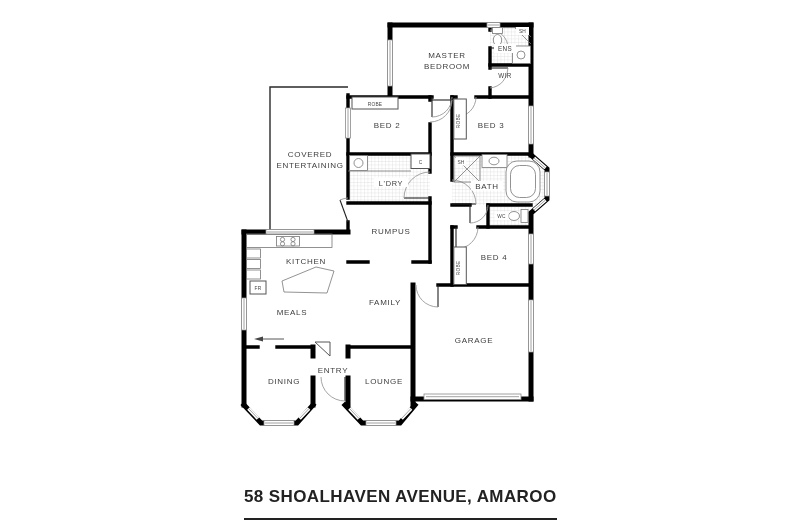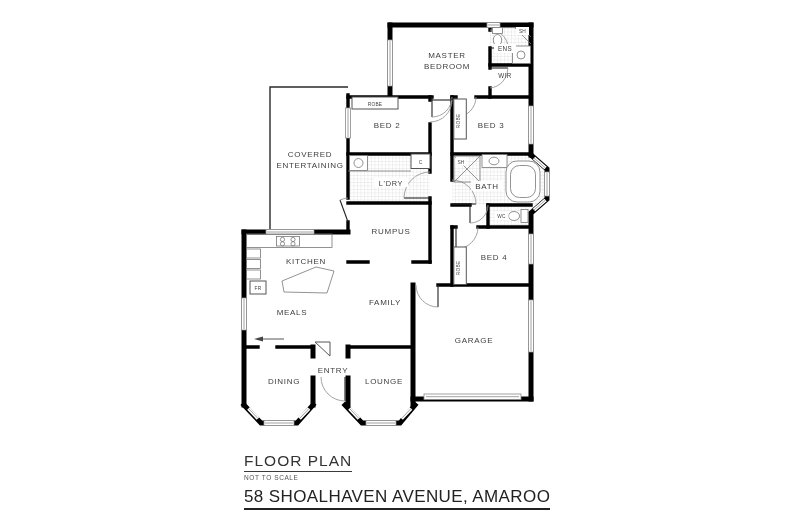--- a/index.html
+++ b/index.html
@@ -20,22 +20,22 @@
   .door{stroke:#9a9a9a;stroke-width:.9;fill:none;}
   .leaf{stroke:#222;stroke-width:1.1;fill:none;}
   .fix{stroke:#777;stroke-width:.8;fill:#fff;}
   .fixl{stroke:#777;stroke-width:.8;fill:none;}
   .chip{fill:#fff;}
   #title-block{position:absolute;left:244px;top:452px;}
   #fp-heading{display:inline-block;font-size:15.5px;color:#333;letter-spacing:1px;
               border-bottom:1.5px solid #3a3a3a;padding-bottom:1px;}
   #fp-note{font-size:6.5px;color:#555;letter-spacing:.6px;margin-top:2px;}
   #fp-address{position:absolute;left:244px;top:487px;}
-  #fp-address span{display:inline-block;font-size:17px;font-weight:400;color:#222;
-              letter-spacing:.4px;border-bottom:2px solid #222;padding-bottom:1px;}
+  #fp-address span{display:inline-block;font-size:17px;font-weight:700;color:#222;
+              letter-spacing:.4px;border-bottom:2px solid #222;padding-bottom:11px;}
 </style>
 </head>
 <body>
 
 <div id="page">
 <svg width="790" height="527" viewBox="0 0 790 527">
   <defs>
     <pattern id="tiles" width="3.5" height="3.5" patternUnits="userSpaceOnUse">
       <path d="M0 0H3.5M0 0V3.5" stroke="#cfcfcf" stroke-width="0.55" fill="none"></path>
     </pattern>
@@ -256,20 +256,16 @@
     <text class="lbl-sm" x="258" y="290">FR</text>
     <text class="lbl" x="292" y="315">MEALS</text>
     <text class="lbl" x="385" y="305">FAMILY</text>
     <text class="lbl" x="474" y="343">GARAGE</text>
     <text class="lbl" x="284" y="384">DINING</text>
     <text class="lbl" x="333" y="373">ENTRY</text>
     <text class="lbl" x="384" y="384">LOUNGE</text>
   </g>
 </svg>
 
-<div id="title-block">
-  <div id="fp-heading">FLOOR PLAN</div>
-  <div id="fp-note">NOT TO SCALE</div>
-</div>
 <div id="fp-address">
   <span>58 SHOALHAVEN AVENUE, AMAROO</span>
 </div>
 </div>
 
 </body></html>

